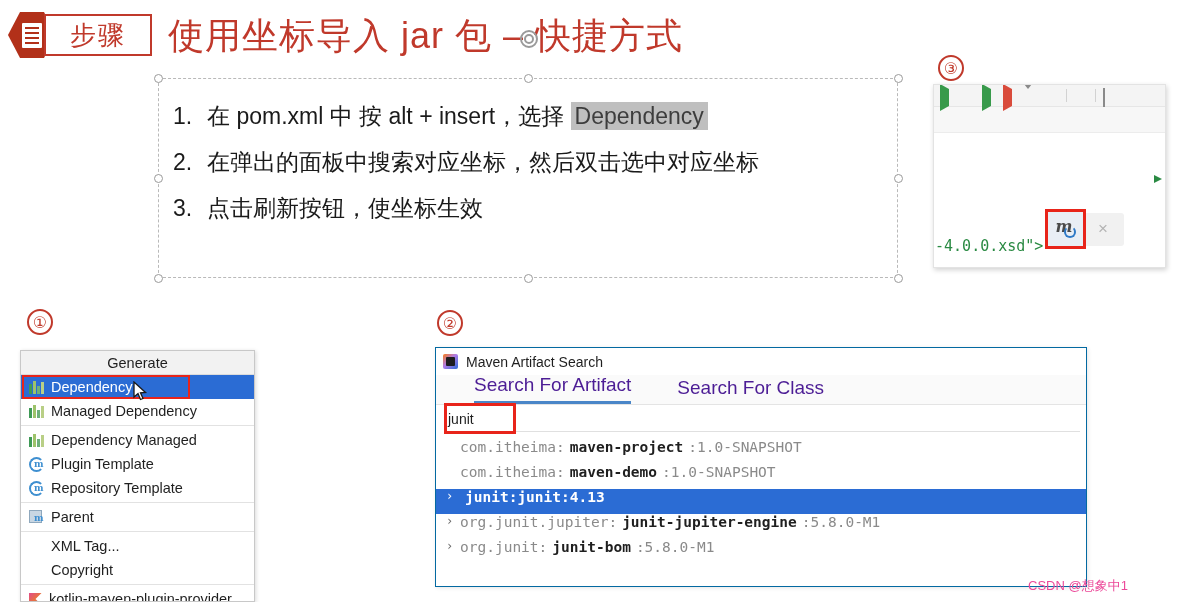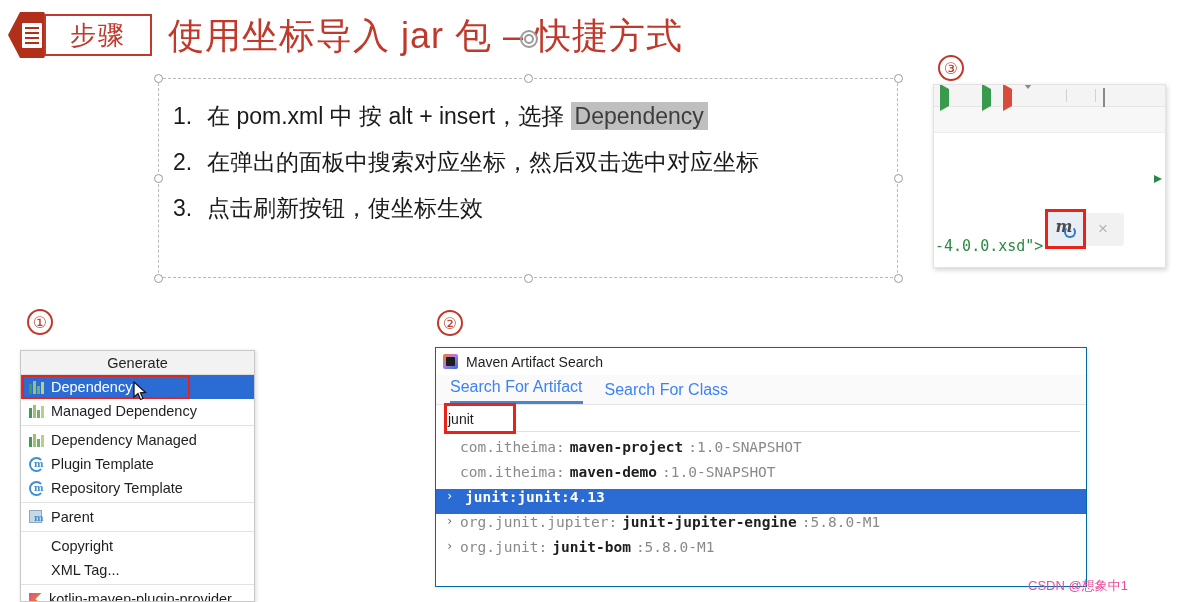--- a/index.html
+++ b/index.html
@@ -233,21 +233,21 @@
   }
   #idea-logo::after {
     content: ""; position: absolute; left: 3px; top: 3px;
     width: 9px; height: 9px; background: #1d1d1f; border-radius: 1px;
   }
   #maven-title { font-size: 14px; color: #1f1f1f; }
   #maven-tabs {
     height: 30px; display: flex; align-items: flex-end; gap: 22px;
     padding-left: 14px; border-bottom: 1px solid #e4e4e4; background: #fafafa;
   }
-  .m-tab { font-size: 16px; color: #3b82f6; padding-bottom: 5px; }
+  .m-tab { font-size: 19px; color: #4c1d95; padding-bottom: 5px; margin-left: 24px; }
   .m-tab.active { border-bottom: 3px solid #4a86c8; }
   #search-field-row { height: 30px; position: relative; background: #ffffff; }
   #search-value {
     position: absolute; left: 12px; top: 6px; font-size: 14px; color: #1f1f1f;
   }
   #search-underline {
     position: absolute; left: 8px; bottom: 3px; right: 6px; height: 1px; background: #e0e0e0;
   }
   #red-box-search {
     position: absolute; left: 8px; top: -2px;
@@ -390,25 +390,25 @@
     <span>Repository Template</span>
   </div>
   <div class="g-sep"></div>
   <div class="g-item">
     <span class="ico-parent"></span>
     <span>Parent</span>
   </div>
   <div class="g-sep"></div>
   <div class="g-item">
     <span class="ico-blank"></span>
+    <span>XML Tag...</span>
+  </div>
+  <div class="g-item">
+    <span class="ico-blank"></span>
     <span>Copyright</span>
-  </div>
-  <div class="g-item">
-    <span class="ico-blank"></span>
-    <span>XML Tag...</span>
   </div>
   <div class="g-sep"></div>
   <div class="g-item">
     <span class="ico-kotlin"></span>
     <span>kotlin-maven-plugin-provider</span>
   </div>
 
   <div id="red-box-dep"></div>
   <svg id="cursor-1" viewBox="0 0 18 22">
     <path d="M1 1 L1 16 L5 12.5 L7.5 18.5 L10 17.5 L7.5 11.8 L12.5 11.5 Z" fill="#ffffff" stroke="#1a1a1a" stroke-width="1.3"></path>

